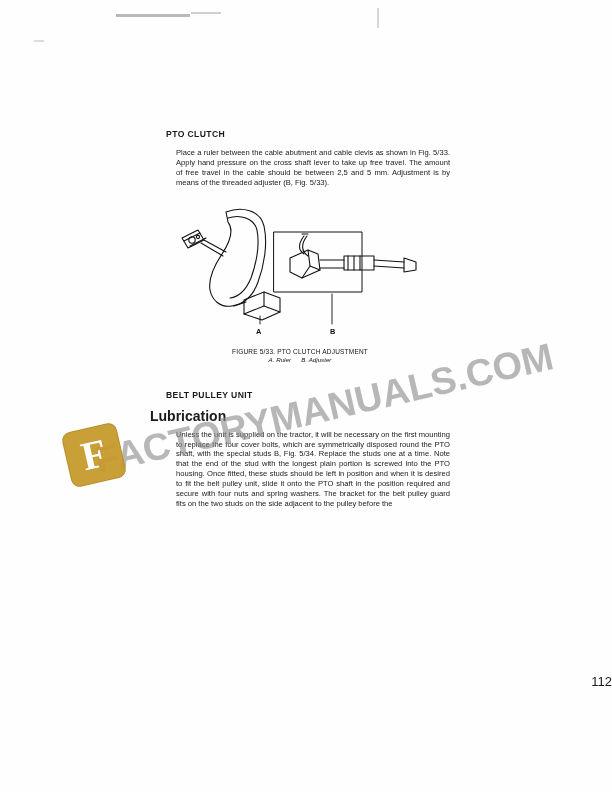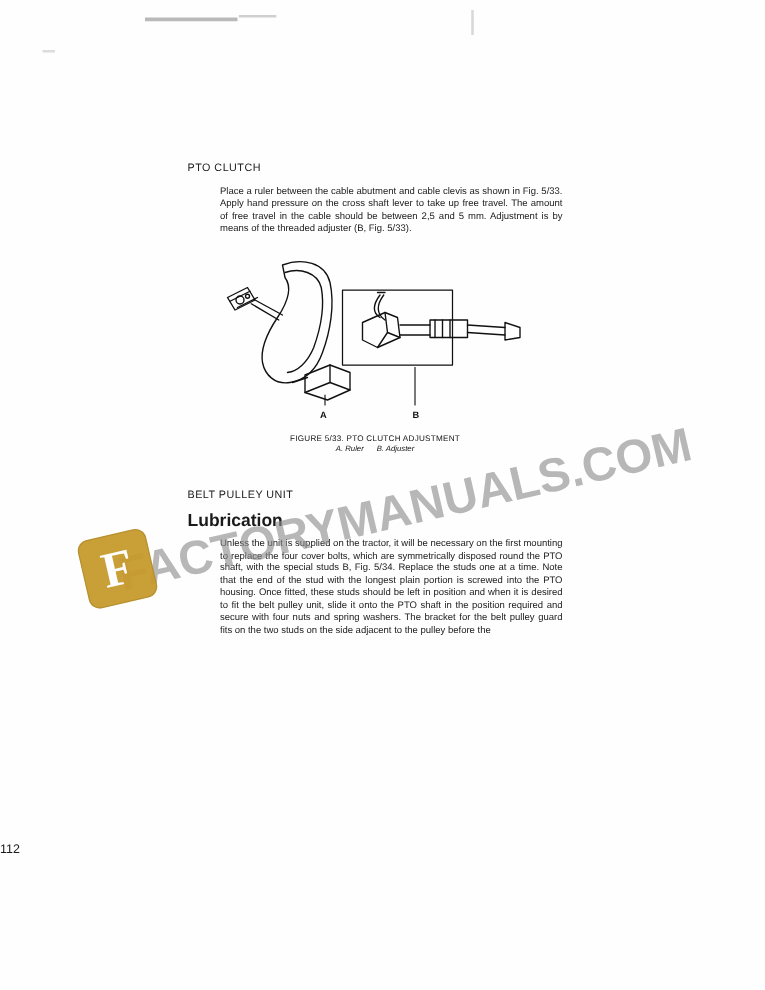--- a/index.html
+++ b/index.html
@@ -50,23 +50,23 @@
   .content {
     position: absolute;
     left: 150px;
     top: 130px;
     width: 300px;
     color: #1a1a1a;
   }
 
   h2.section-head {
     font-size: 8.6px;
-    font-weight: normal;
+    font-weight: bold;
     letter-spacing: 0.4px;
-    margin: 0 0 9px 0;
+    margin: 0 0 9px 16px;
     line-height: 1.1;
   }
   h3.sub-head {
     font-size: 14px;
     font-weight: bold;
     margin: 0 0 5px 0;
     line-height: 1.1;
   }
   p.body {
     font-size: 7.6px;
@@ -116,22 +116,22 @@
   }
   .fig-caption-2 .lbl { font-style: italic; }
 
   .spacer-belt { height: 28px; }
 
   .page-number {
     position: absolute;
     left: 0;
     top: 674px;
     width: 612px;
-    text-align: left;
-    font-size: 10px;
+    text-align: right;
+    font-size: 13px;
     color: #1a1a1a;
   }
 
   
   .watermark {
     position: absolute;
     left: 0; top: 0;
     width: 612px; height: 792px;
     pointer-events: none;
   }

